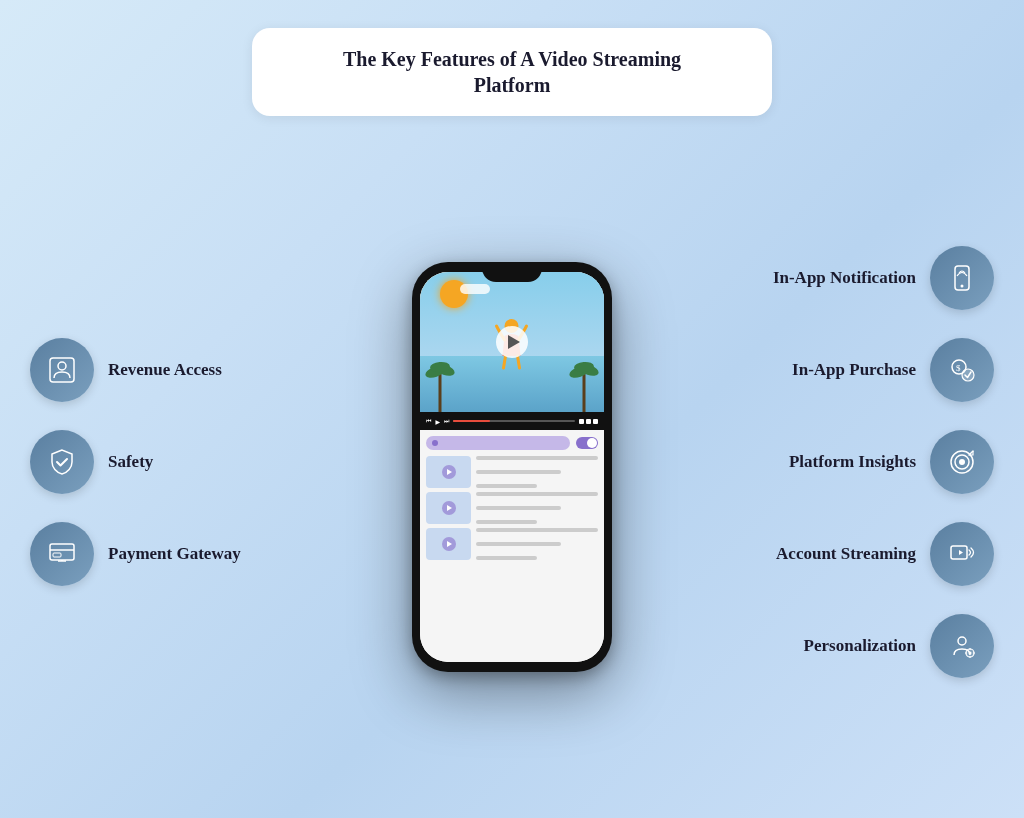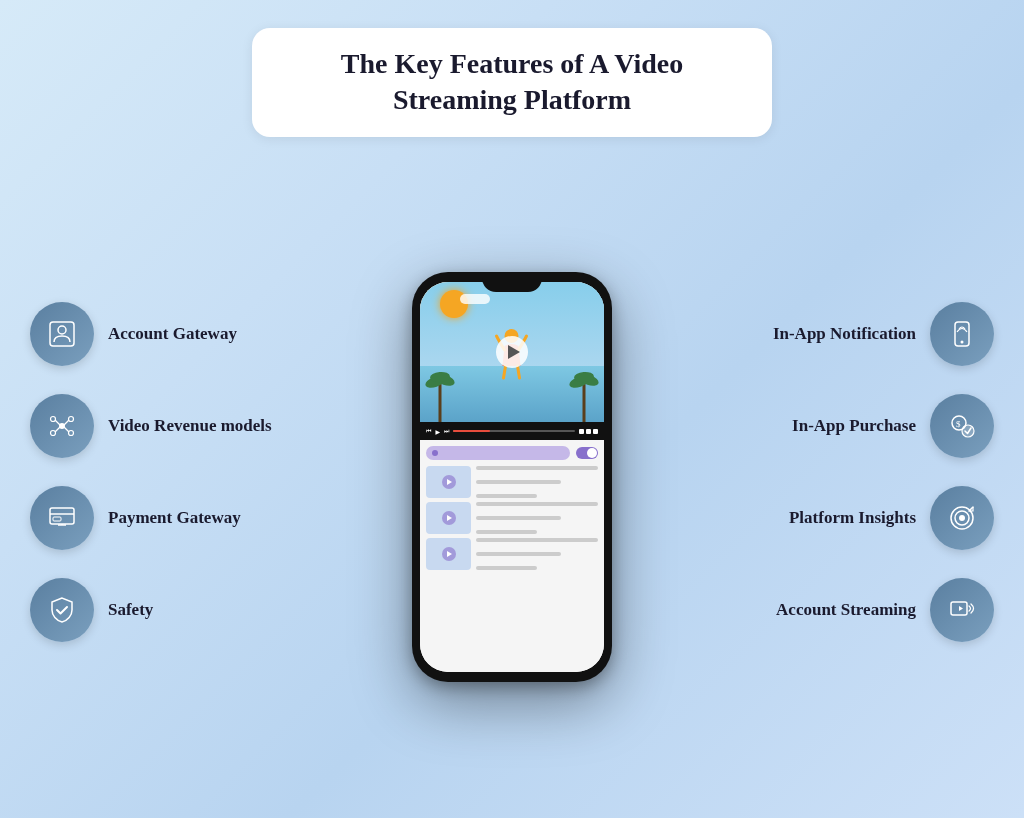--- a/index.html
+++ b/index.html
@@ -27,21 +27,21 @@
       margin-top: 28px;
       background: white;
       border-radius: 18px;
       padding: 18px 60px;
       text-align: center;
       box-shadow: 0 2px 12px rgba(0,0,0,0.08);
       max-width: 520px;
     }
 
     .title-text {
-      font-size: 28px;
+      font-size: 20px;
       font-weight: 800;
       color: #1a1a2e;
       line-height: 1.3;
       font-family: 'Georgia', serif;
     }
 
     
     .main-content {
       display: flex;
       width: 100%;
@@ -409,62 +409,46 @@
     <div class="left-features">
 
       <div class="feature-item">
         <div class="feature-icon-circle">
           <svg viewBox="0 0 30 30" fill="none" xmlns="http://www.w3.org/2000/svg">
             <rect x="3" y="3" width="24" height="24" rx="3" stroke="white" stroke-width="1.5" fill="none"></rect>
             <circle cx="15" cy="11" r="4" stroke="white" stroke-width="1.5" fill="none"></circle>
             <path d="M7 23c0-4 3.5-6 8-6s8 2 8 6" stroke="white" stroke-width="1.5" fill="none"></path>
           </svg>
         </div>
-        <span class="feature-label">Account Gateway</span>
-      </div>
+        <span class="feature-label">Revenue Access</span>
+      </div>
+
 
 
       <div class="feature-item">
         <div class="feature-icon-circle">
           <svg viewBox="0 0 30 30" fill="none" xmlns="http://www.w3.org/2000/svg">
-            <circle cx="15" cy="15" r="3" fill="white"></circle>
-            <circle cx="6" cy="8" r="2.5" stroke="white" stroke-width="1.2" fill="none"></circle>
-            <circle cx="24" cy="8" r="2.5" stroke="white" stroke-width="1.2" fill="none"></circle>
-            <circle cx="6" cy="22" r="2.5" stroke="white" stroke-width="1.2" fill="none"></circle>
-            <circle cx="24" cy="22" r="2.5" stroke="white" stroke-width="1.2" fill="none"></circle>
-            <line x1="8" y1="9" x2="13" y2="14" stroke="white" stroke-width="1.2"></line>
-            <line x1="22" y1="9" x2="17" y2="14" stroke="white" stroke-width="1.2"></line>
-            <line x1="8" y1="21" x2="13" y2="16" stroke="white" stroke-width="1.2"></line>
-            <line x1="22" y1="21" x2="17" y2="16" stroke="white" stroke-width="1.2"></line>
-          </svg>
-        </div>
-        <span class="feature-label">Video Revenue models</span>
+            <path d="M15 3L5 7v8c0 5.5 4.3 10.7 10 12 5.7-1.3 10-6.5 10-12V7L15 3z" stroke="white" stroke-width="1.5" fill="none"></path>
+            <path d="M10 15l3.5 3.5L20 12" stroke="white" stroke-width="2" stroke-linecap="round" stroke-linejoin="round"></path>
+          </svg>
+        </div>
+        <span class="feature-label">Safety</span>
       </div>
 
       <div class="feature-item">
         <div class="feature-icon-circle">
           <svg viewBox="0 0 30 30" fill="none" xmlns="http://www.w3.org/2000/svg">
             <rect x="3" y="5" width="24" height="16" rx="2" stroke="white" stroke-width="1.5" fill="none"></rect>
             <line x1="3" y1="11" x2="27" y2="11" stroke="white" stroke-width="1.5"></line>
             <rect x="6" y="14" width="8" height="4" rx="1" stroke="white" stroke-width="1" fill="none"></rect>
             <line x1="11" y1="22" x2="19" y2="22" stroke="white" stroke-width="1.5"></line>
             <line x1="15" y1="21" x2="15" y2="22" stroke="white" stroke-width="1.5"></line>
           </svg>
         </div>
         <span class="feature-label">Payment Gateway</span>
-      </div>
-
-      <div class="feature-item">
-        <div class="feature-icon-circle">
-          <svg viewBox="0 0 30 30" fill="none" xmlns="http://www.w3.org/2000/svg">
-            <path d="M15 3L5 7v8c0 5.5 4.3 10.7 10 12 5.7-1.3 10-6.5 10-12V7L15 3z" stroke="white" stroke-width="1.5" fill="none"></path>
-            <path d="M10 15l3.5 3.5L20 12" stroke="white" stroke-width="2" stroke-linecap="round" stroke-linejoin="round"></path>
-          </svg>
-        </div>
-        <span class="feature-label">Safety</span>
       </div>
 
     </div>
 
     <div class="phone-center">
       <div class="phone-mockup">
         <div class="phone-notch"></div>
         <div class="phone-screen">
 
           <div class="video-area">
@@ -615,17 +599,32 @@
           <svg viewBox="0 0 30 30" fill="none" xmlns="http://www.w3.org/2000/svg">
             <rect x="4" y="7" width="16" height="13" rx="2" stroke="white" stroke-width="1.5" fill="none"></rect>
             <path d="M12 11 L16 13.5 L12 16 Z" fill="white"></path>
             <path d="M22 11 q3 2.5 0 5" stroke="white" stroke-width="1.3" fill="none" stroke-linecap="round"></path>
             <path d="M24 9 q5 4.5 0 9" stroke="white" stroke-width="1.3" fill="none" stroke-linecap="round"></path>
           </svg>
         </div>
         <span class="feature-label">Account Streaming</span>
       </div>
 
+      <div class="feature-item right">
+        <div class="feature-icon-circle">
+          <svg viewBox="0 0 30 30" fill="none" xmlns="http://www.w3.org/2000/svg">
+            <circle cx="15" cy="10" r="4" stroke="white" stroke-width="1.5" fill="none"></circle>
+            <path d="M7 24c0-4 3.5-6 8-6s8 2 8 6" stroke="white" stroke-width="1.5" fill="none"></path>
+            <circle cx="23" cy="22" r="4" fill="rgba(255,255,255,0.15)" stroke="white" stroke-width="1.2"></circle>
+            <circle cx="23" cy="22" r="1.5" fill="white"></circle>
+            <line x1="23" y1="17" x2="23" y2="19" stroke="white" stroke-width="1.2"></line>
+            <line x1="23" y1="25" x2="23" y2="27" stroke="white" stroke-width="1.2"></line>
+            <line x1="18" y1="22" x2="20" y2="22" stroke="white" stroke-width="1.2"></line>
+            <line x1="26" y1="22" x2="28" y2="22" stroke="white" stroke-width="1.2"></line>
+          </svg>
+        </div>
+        <span class="feature-label">Personalization</span>
+      </div>
 
     </div>
 
   </div>
 </div>
 
 </body></html>

